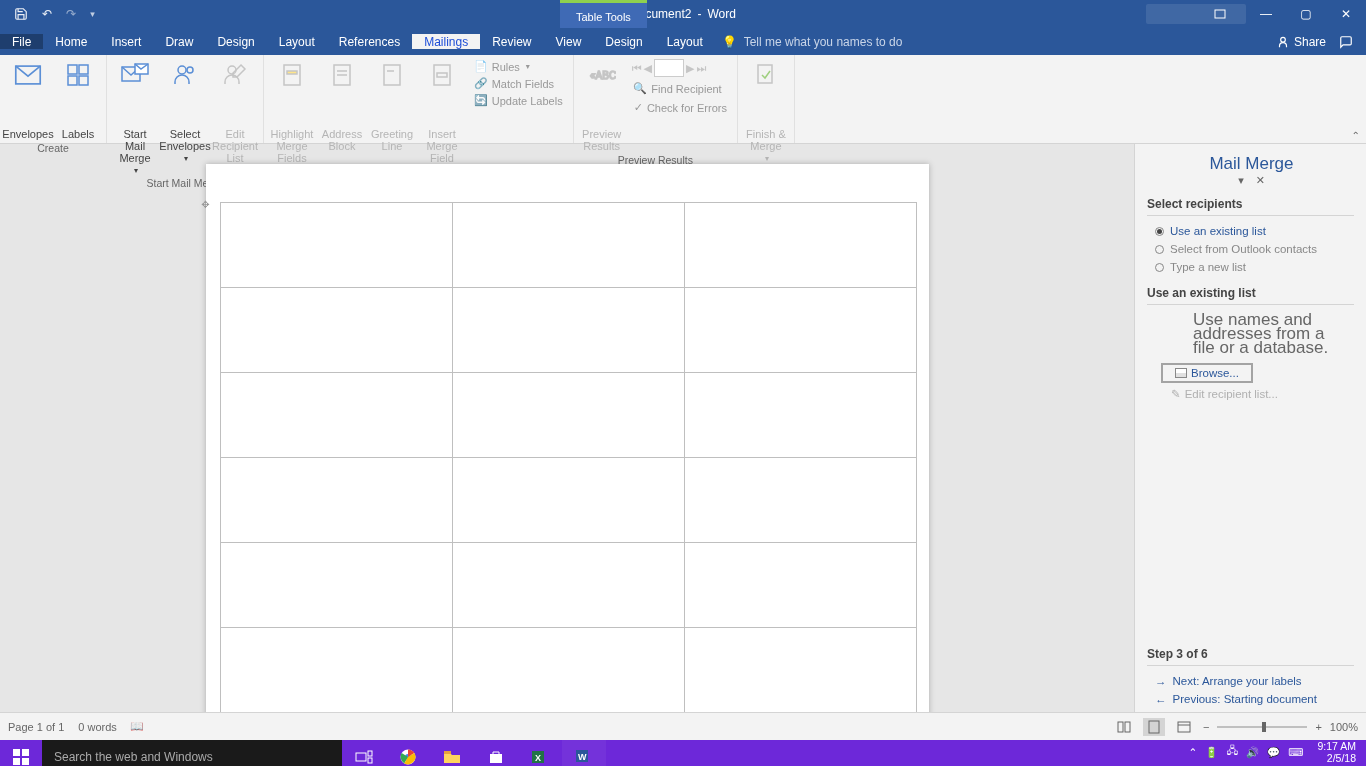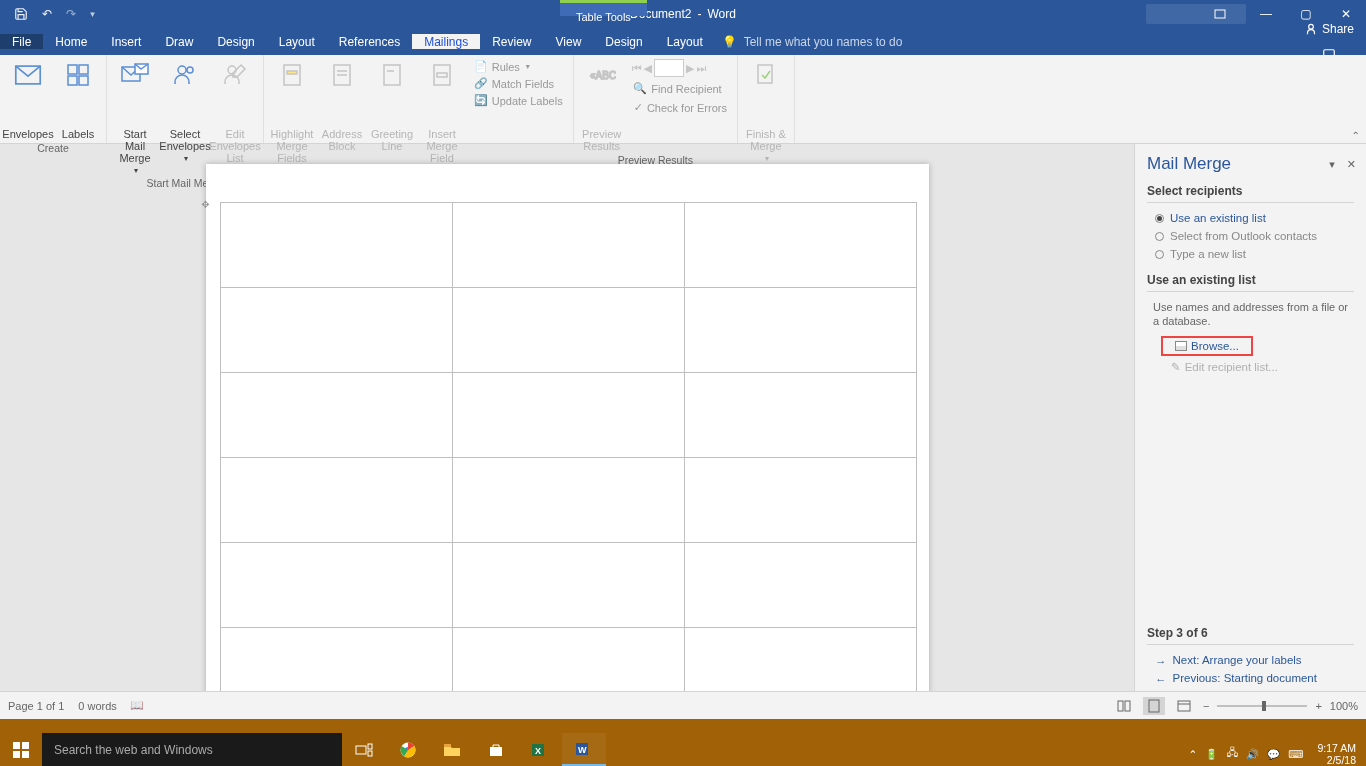--- a/index.html
+++ b/index.html
@@ -3,32 +3,32 @@
 <meta charset="utf-8">
 <style>
 * { margin: 0; padding: 0; box-sizing: border-box; font-family: "Segoe UI", sans-serif; user-select: none; }
 body { width: 1366px; height: 766px; overflow: hidden; background: #e6e6e6; display: flex; flex-direction: column; }
 
 
 .titlebar { height: 28px; background: #2b579a; color: #fff; display: flex; align-items: center; font-size: 12px; position: relative; }
 .titlebar .qa { display: flex; gap: 14px; padding-left: 14px; align-items: center; }
 .titlebar .qa span { opacity: 0.9; }
 .titlebar .title-center { position: absolute; left: 50%; transform: translateX(-50%); display: flex; gap: 6px; }
-.titlebar .tt { position: absolute; left: 560px; top: 0; height: 16px; background: #3f6ab5; padding: 0 16px; line-height: 28px; font-size: 11px; border-top: 3px solid #8fd14f; }
+.titlebar .tt { position: absolute; left: 560px; top: 0; height: 28px; background: #3f6ab5; padding: 0 16px; line-height: 28px; font-size: 11px; border-top: 3px solid #8fd14f; }
 .titlebar .right { position: absolute; right: 0; display: flex; gap: 16px; padding-right: 8px; align-items: center; }
 .titlebar .right span { width: 24px; text-align: center; }
 .titlebar .region { position: absolute; right: 120px; width: 100px; height: 20px; background: rgba(255,255,255,0.1); border-radius: 2px; }
 
 
 .tabs { height: 27px; background: #2b579a; display: flex; align-items: center; color: #fff; font-size: 12px; position: relative; }
 .tabs .tab { padding: 0 12px; height: 15px; display: flex; align-items: center; cursor: pointer; }
 .tabs .tab.file { background: #1e3e6e; }
 .tabs .tab.active { background: #f3f3f3; color: #1d4ed8; }
 .tabs .tellme { display: flex; align-items: center; gap: 6px; color: #c9d5e8; margin-left: 8px; }
-.tabs .right { position: absolute; right: 12px; display: flex; align-items: center; gap: 12px; flex-direction: column; }
+.tabs .right { position: absolute; right: 12px; display: flex; align-items: center; gap: 12px; }
 
 
 .ribbon { height: 89px; background: #f3f3f3; border-bottom: 1px solid #d4d4d4; display: flex; font-size: 11px; color: #666; position: relative; }
 .group { border-right: 1px solid #e0e0e0; display: flex; flex-direction: column; padding: 2px 4px 0 4px; }
 .group-body { flex: 1; display: flex; align-items: flex-start; gap: 2px; }
 .group-label { text-align: center; font-size: 10.5px; color: #666; padding-bottom: 3px; }
 .big-btn { display: flex; flex-direction: column; align-items: center; width: 48px; text-align: center; gap: 2px; cursor: pointer; padding: 2px; color: #444; }
 .big-btn.disabled { color: #b5b5b5; }
 .big-btn .ic { width: 32px; height: 32px; display: flex; align-items: center; justify-content: center; }
 .big-btn .lbl { line-height: 12px; font-size: 11px; margin-top: 35px; }
@@ -40,47 +40,47 @@
 
 .workspace { flex: 1; display: flex; background: #e6e6e6; overflow: hidden; }
 .doc-area { flex: 1; position: relative; overflow: auto; display: flex; justify-content: center; padding-top: 20px; }
 .page { width: 723px; min-height: 900px; background: #fff; box-shadow: 0 0 6px rgba(0,0,0,0.25); position: relative; }
 .anchor { position: absolute; left: -4px; top: 36px; width: 8px; height: 8px; display: flex; align-items: center; justify-content: center; font-size: 10px; color: #999; }
 .tbl { position: absolute; left: 14px; top: 38px; border-collapse: collapse; }
 .tbl td { border: 1px solid #bfbfbf; width: 232px; height: 85px; }
 
 
 .pane { width: 232px; background: #f3f3f3; border-left: 1px solid #d4d4d4; display: flex; flex-direction: column; font-size: 11.5px; color: #444; }
-.pane-head { display: flex; align-items: center; justify-content: space-between; padding: 10px 10px 6px 12px; }
+.pane-head { display: flex; align-items: center; justify-content: space-between; padding: 10px 10px 6px 12px; flex-direction: column; }
 .pane-head h2 { font-size: 17px; font-weight: 300; color: #2b579a; }
 .pane-head .ctl { display: flex; gap: 12px; color: #666; font-size: 11px; }
 .pane-inner { padding: 4px 12px; flex: 1; display: flex; flex-direction: column; }
 .sec-title { font-size: 12px; font-weight: 600; color: #444; border-bottom: 1px solid #d4d4d4; padding-bottom: 4px; margin-bottom: 6px; }
 .radio-row { display: flex; align-items: center; gap: 6px; padding: 3px 0 3px 8px; color: #2b579a; }
 .radio-row.disabled { color: #888; }
 .radio { width: 9px; height: 9px; border: 1px solid #888; border-radius: 50%; display: inline-block; position: relative; }
 .radio.sel::after { content: ""; position: absolute; inset: 1px; background: #444; border-radius: 50%; }
-.hint { color: #666; font-size: 11px; padding: 2px 4px 8px 6px; line-height: 14px; }
-.browse-btn { display: flex; align-items: center; gap: 4px; margin-left: 14px; border: 2px solid #ef4444; padding: 2px 12px; width: fit-content; cursor: pointer; color: #2b579a; font-size: 11.5px; background: #f3f3f3; }
+.hint { color: #666; font-size: 17px; padding: 2px 4px 8px 6px; line-height: 14px; margin-left: 40px; }
+.browse-btn { display: flex; align-items: center; gap: 4px; margin-left: 14px; border: 2px solid #a3a3a3; padding: 2px 12px; width: fit-content; cursor: pointer; color: #2b579a; font-size: 11.5px; background: #f3f3f3; }
 .browse-btn .bi { width: 12px; height: 10px; border: 1px solid #888; background: linear-gradient(#fff 50%, #e0e0e0 50%); }
 .link-row { display: flex; align-items: center; gap: 4px; padding: 4px 0 0 24px; color: #b0b0b0; }
 .spacer { flex: 1; }
 .step { font-size: 12px; font-weight: 600; color: #444; border-bottom: 1px solid #d4d4d4; padding-bottom: 4px; margin-bottom: 6px; }
 .nav-row { display: flex; align-items: center; gap: 6px; color: #2b579a; padding: 3px 0 3px 8px; cursor: pointer; }
 
 
 .status { height: 28px; background: #f3f3f3; border-top: 1px solid #d4d4d4; display: flex; align-items: center; font-size: 11px; color: #666; padding: 0 8px; gap: 14px; }
 .status .right { margin-left: auto; display: flex; align-items: center; gap: 8px; }
 .view-btn { width: 22px; height: 18px; border: 1px solid transparent; display: flex; align-items: center; justify-content: center; }
 .view-btn.active { background: #d4d4d4; }
 .slider { width: 90px; height: 2px; background: #c0c0c0; position: relative; }
 .slider .thumb { position: absolute; left: 50%; top: -4px; width: 4px; height: 10px; background: #666; }
 
 
-.taskbar { height: 47px; background: #a16207; display: flex; align-items: flex-end; color: #fff; font-size: 12px; }
+.taskbar { height: 26px; background: #6d28d9; display: flex; align-items: flex-start; color: #fff; font-size: 12px; }
 .taskbar .start { width: 42px; height: 33px; display: flex; align-items: center; justify-content: center; }
 .taskbar .search { flex: 0 0 300px; height: 33px; background: #1a1a1a; display: flex; align-items: center; padding-left: 12px; color: #aaa; }
 .tb-icon { width: 44px; height: 33px; display: flex; align-items: center; justify-content: center; }
 .tb-icon.grouped { border-bottom: 2px solid #76b9ed; background: rgba(255,255,255,0.05); }
 .tb-right { margin-left: auto; display: flex; align-items: center; gap: 8px; padding-right: 4px; font-size: 10.5px; }
 .tb-clock { text-align: right; line-height: 12px; padding: 0 6px; }
 
 svg { display: block; }
 </style>
 </head>
@@ -207,21 +207,21 @@
       </div>
       <div class="big-btn disabled">
         <div class="ic">
             <svg width="24" height="24" viewBox="0 0 24 24" fill="none" stroke="#c5c5c5" stroke-width="1.5">
               <circle cx="9" cy="7" r="4"></circle>
               <path d="M2 21v-2a7 7 0 0 1 14 0v2"></path>
               <path d="M18 2l4 4-8 8h-4v-4z"></path>
             </svg>
           </div>
         <div class="lbl" style="white-space:pre-line">Edit
-Envelopes List</div>
+Recipient List</div>
       </div>
     </div>
     <div class="group-label">Start Mail Merge</div>
   </div>
 
   <div class="group">
     <div class="group-body">
       <div class="big-btn disabled">
         <div class="ic">
             <svg width="20" height="24" viewBox="0 0 20 24" fill="none" stroke="#c5c5c5" stroke-width="1.5">

